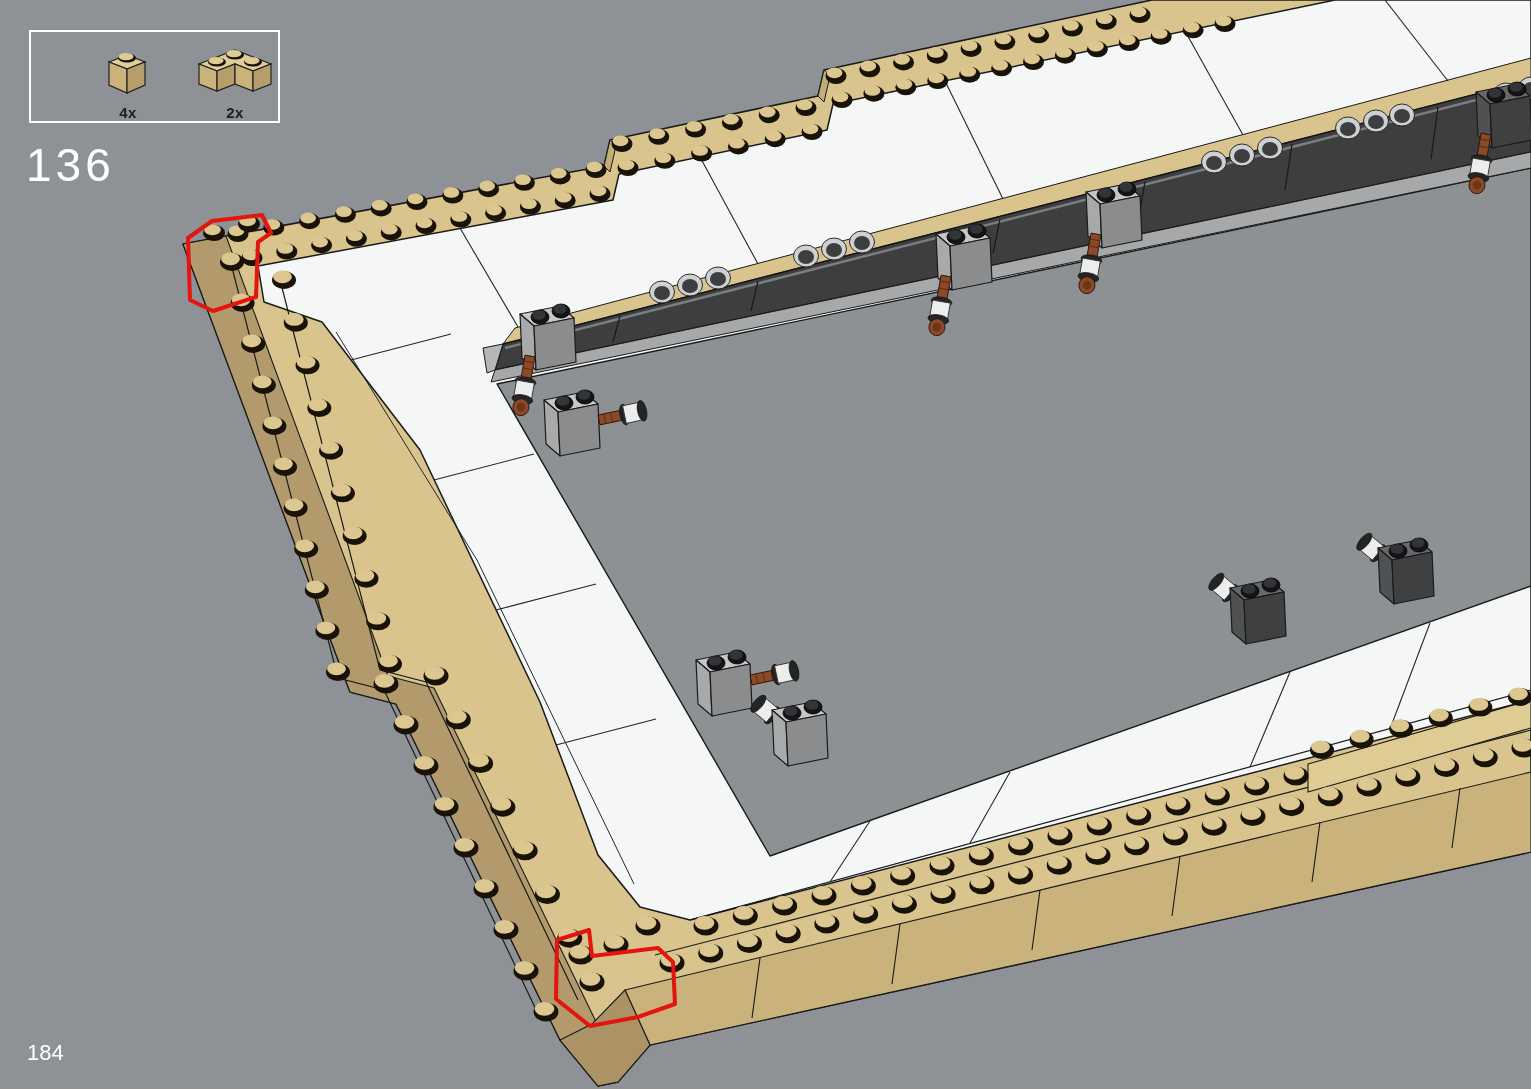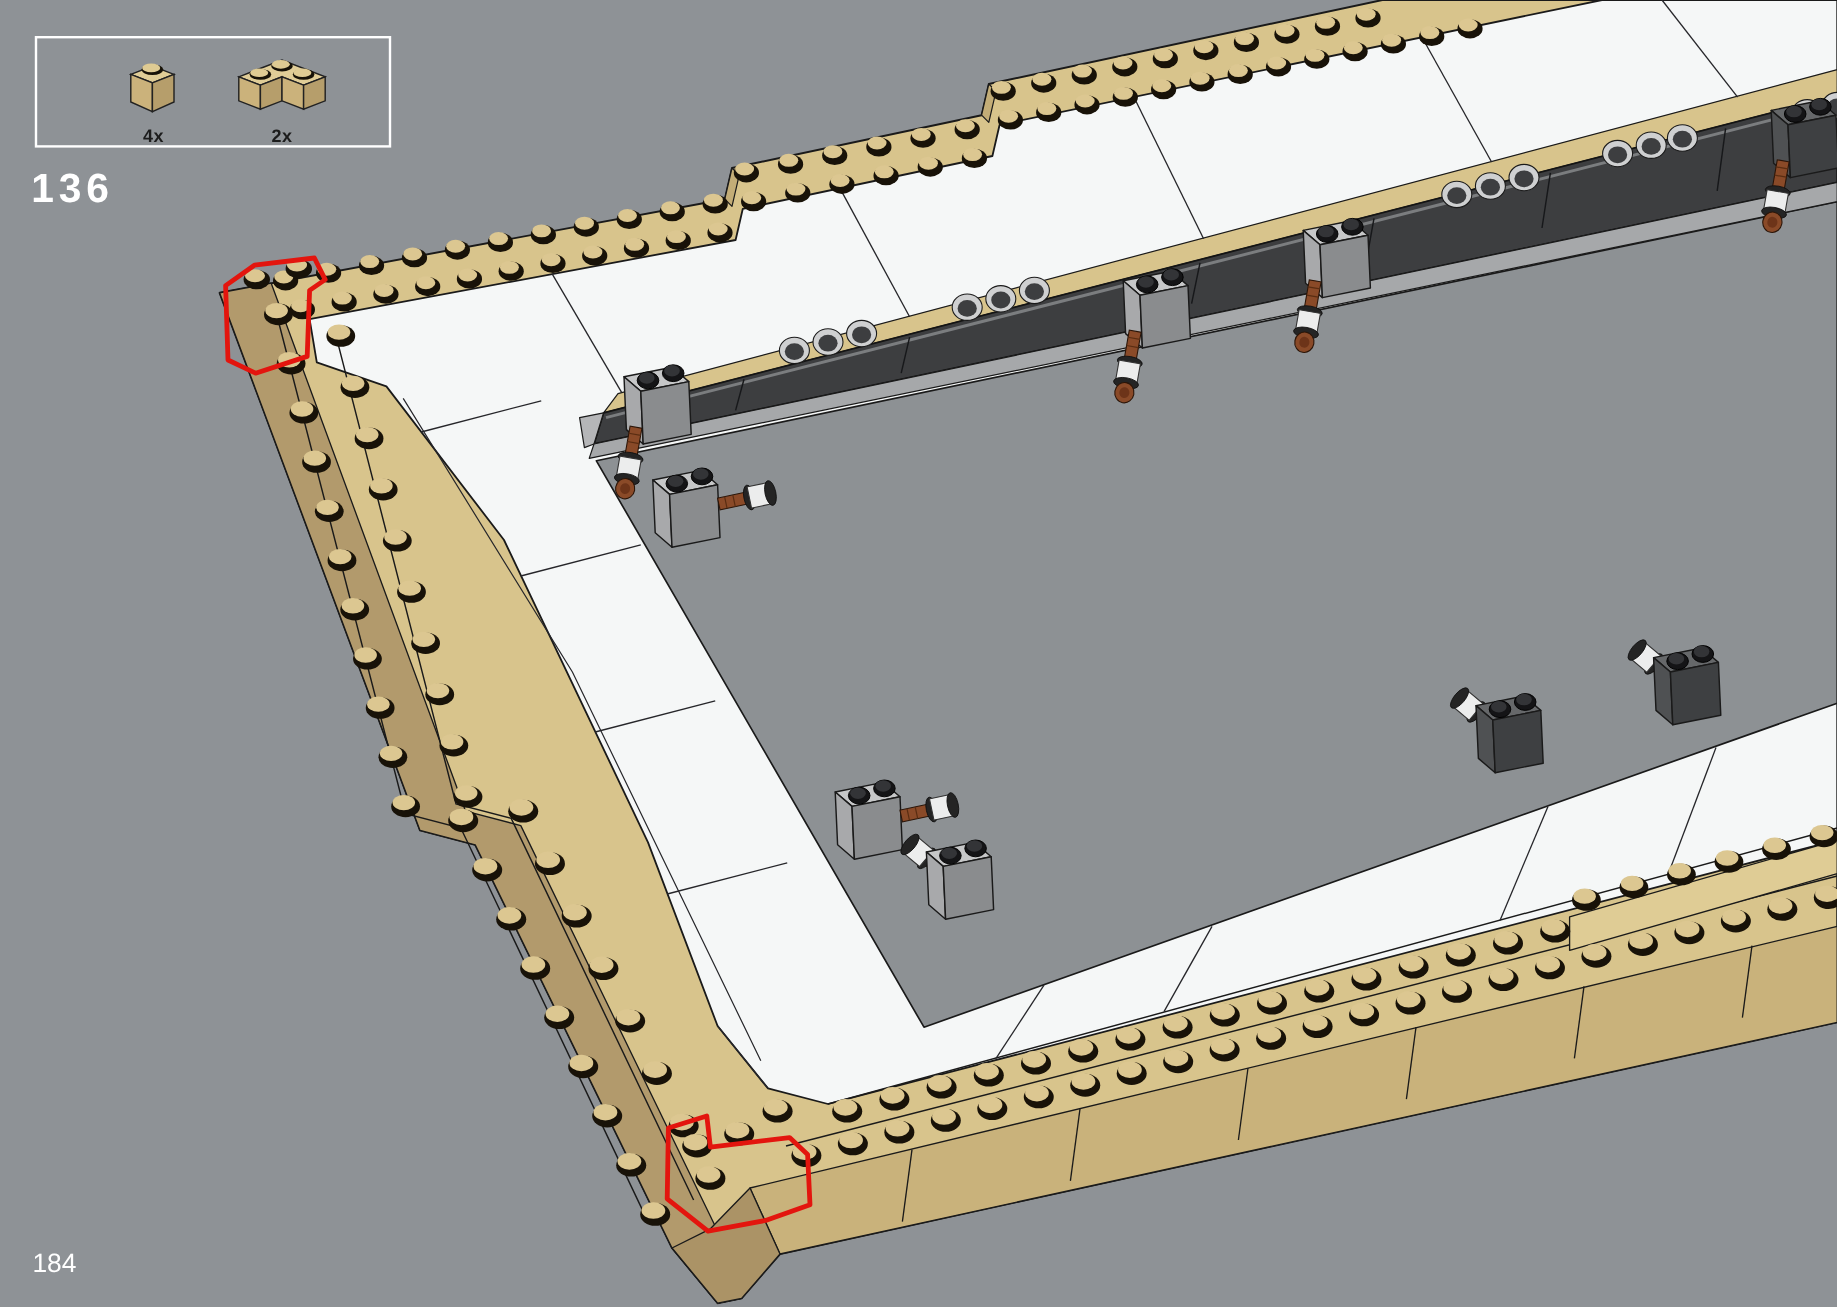--- a/index.html
+++ b/index.html
@@ -3,32 +3,32 @@
 <meta charset="utf-8">
 <style>
   html,body{margin:0;padding:0;}
   body{
     width:1531px;height:1089px;position:relative;overflow:hidden;
     font-family:"Liberation Sans",sans-serif;
     background:#8e9296;
   }
   .scene{position:absolute;left:0;top:0;width:1531px;height:1089px;}
   .parts-box{
-    position:absolute;left:29px;top:30px;width:297px;height:93px;
+    position:absolute;left:29px;top:30px;width:251px;height:93px;
     border:2px solid #ffffff;box-sizing:border-box;text-decoration:underline;
   }
   .part-item{position:absolute;top:10px;text-align:center;}
   .part-item .cnt{
     display:block;margin-top:2px;color:#1c1c1c;font-size:15px;font-weight:700;letter-spacing:0.5px;
   }
   #part1{left:70px;}
   #part2{left:158px;}
   .step-number{
     position:absolute;left:26px;top:138px;color:#ffffff;
-    font-size:34px;font-weight:700;letter-spacing:4px;
+    font-size:46px;font-weight:400;letter-spacing:4px;
   }
   .page-number{
     position:absolute;left:27px;top:1040px;color:#ffffff;
     font-size:22px;font-weight:400;
   }
 </style>
 </head>
 <body style="background: rgb(142, 146, 150);">
 
 <svg class="scene" id="scene" viewBox="0 0 1531 1089">

